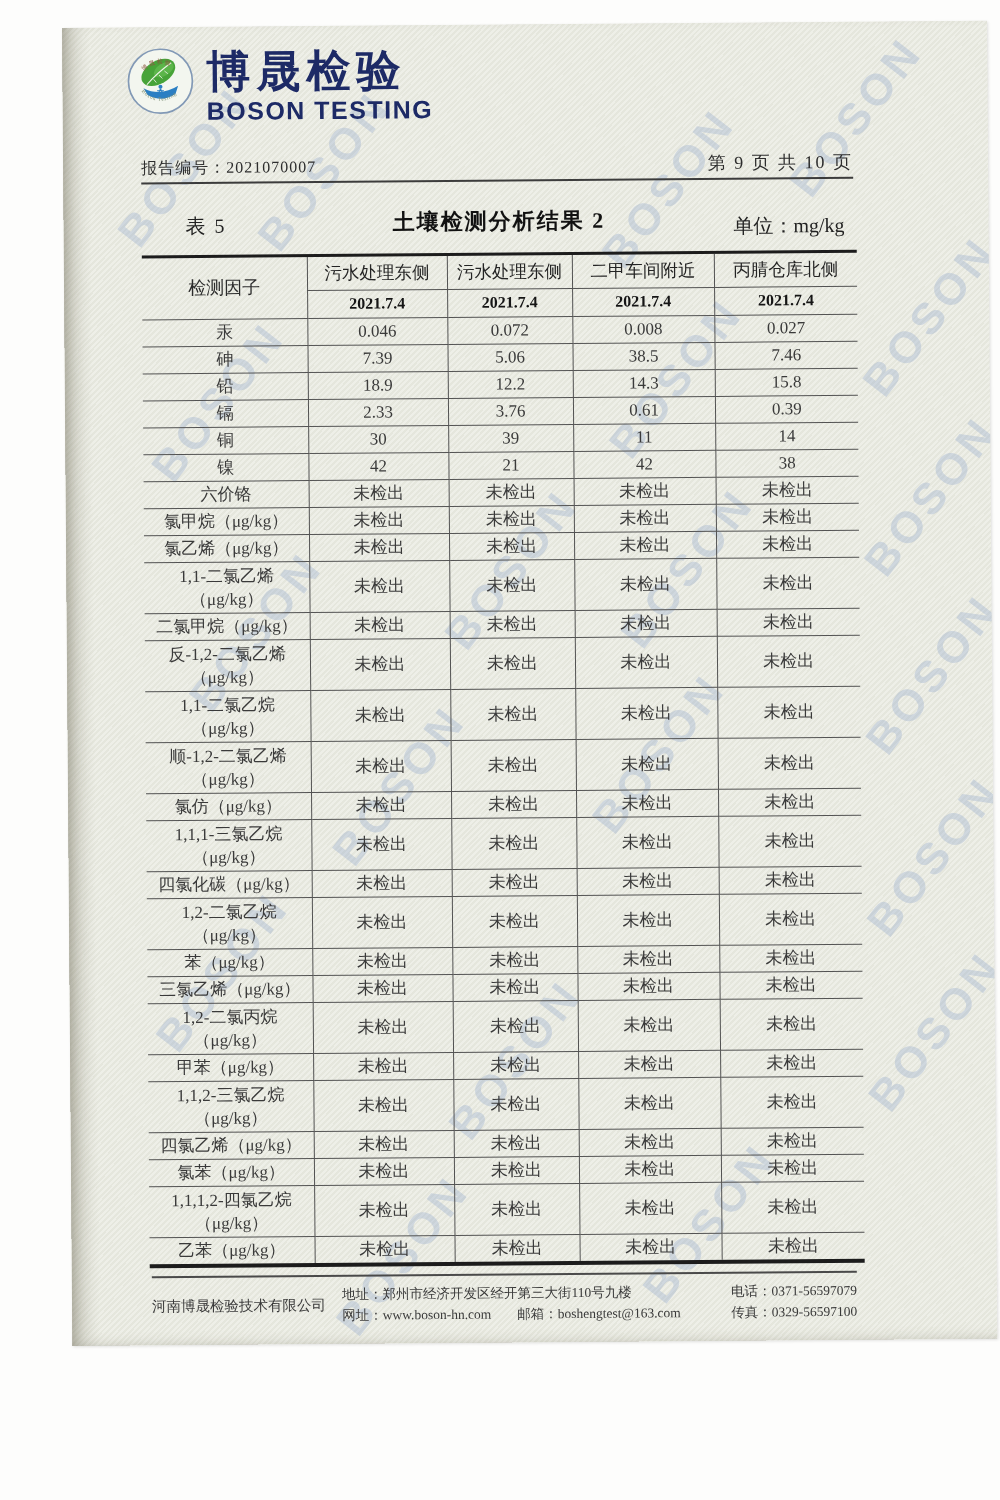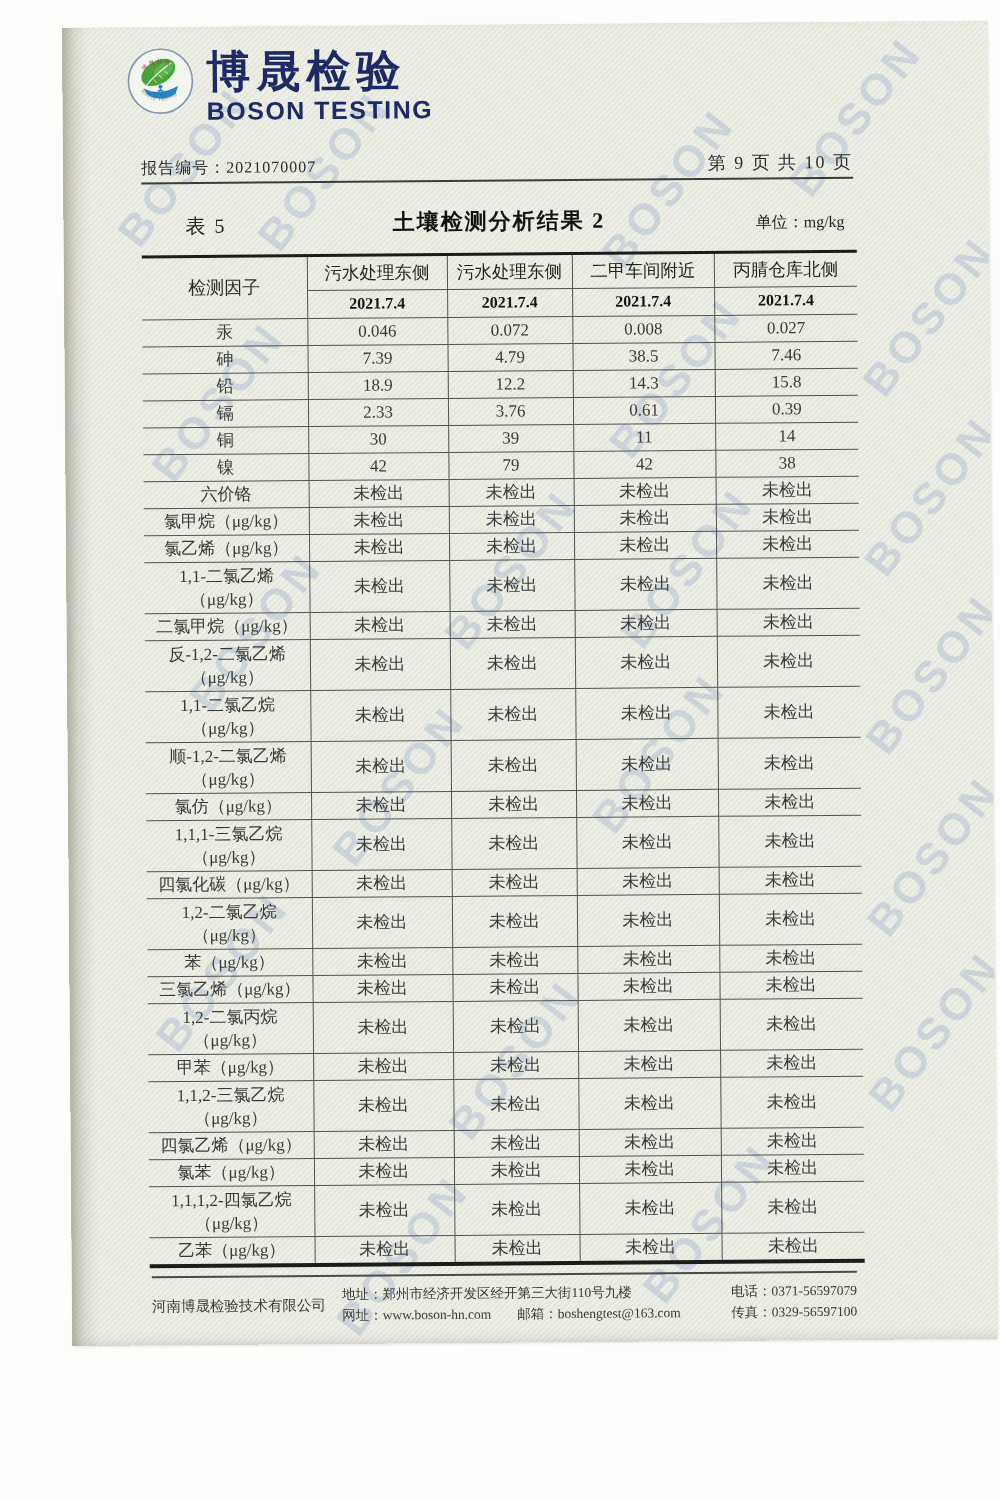--- a/index.html
+++ b/index.html
@@ -47,21 +47,21 @@
     display:flex; justify-content:space-between; align-items:flex-end;
     padding-bottom:3px;
   }
   .report-no { font-size:16px; color:#2d2d2d; letter-spacing:1px; }
   .page-info { font-size:18px; color:#2d2d2d; letter-spacing:2px; }
 
   
   .caption-row { position:absolute; left:78px; top:182px; width:715px; height:34px; }
   .tbl-caption { position:absolute; left:44px; top:4px; font-size:20px; color:#222; letter-spacing:2px; }
   .tbl-title { position:absolute; left:0; right:0; top:0; text-align:center; font-size:22px; font-weight:bold; color:#111; letter-spacing:2px; }
-  .tbl-unit { position:absolute; right:12px; top:8px; font-size:16px; color:#222; }
+  .tbl-unit { position:absolute; right:12px; top:8px; font-size:20px; color:#222; }
 
   
   .table-wrap {
     position:absolute; left:78px; top:228px; width:715px;
     border-top:3px solid #1c1c1c;
     border-bottom:4px solid #1c1c1c;
   }
   table { border-collapse:collapse; width:715px; table-layout:fixed; }
   th, td {
     border:1px solid #535353;
@@ -185,21 +185,21 @@
             <tr class="r1">
               <td class="factor">汞</td>
               <td>0.046</td>
               <td>0.072</td>
               <td>0.008</td>
               <td>0.027</td>
             </tr>
             <tr class="r1">
               <td class="factor">砷</td>
               <td>7.39</td>
-              <td>4.79</td>
+              <td>5.06</td>
               <td>38.5</td>
               <td>7.46</td>
             </tr>
             <tr class="r1">
               <td class="factor">铅</td>
               <td>18.9</td>
               <td>12.2</td>
               <td>14.3</td>
               <td>15.8</td>
             </tr>
@@ -213,21 +213,21 @@
             <tr class="r1">
               <td class="factor">铜</td>
               <td>30</td>
               <td>39</td>
               <td>11</td>
               <td>14</td>
             </tr>
             <tr class="r1">
               <td class="factor">镍</td>
               <td>42</td>
-              <td>79</td>
+              <td>21</td>
               <td>42</td>
               <td>38</td>
             </tr>
             <tr class="r1">
               <td class="factor">六价铬</td>
               <td>未检出</td>
               <td>未检出</td>
               <td>未检出</td>
               <td>未检出</td>
             </tr>

